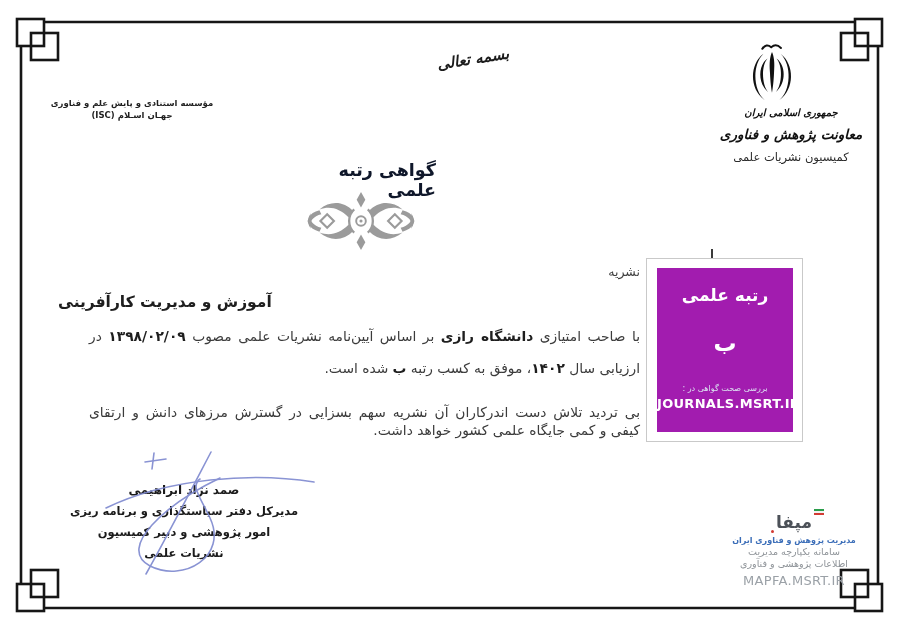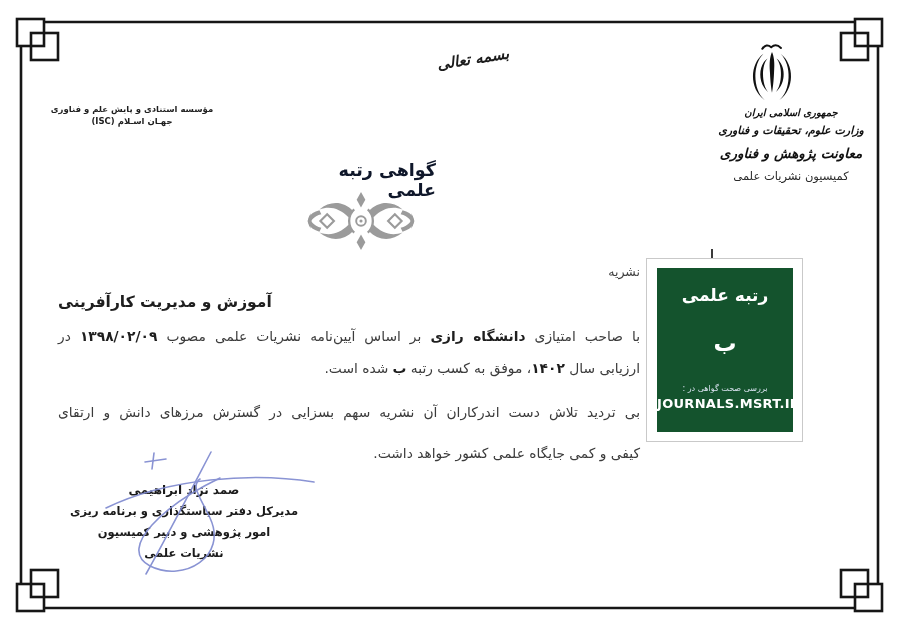--- a/index.html
+++ b/index.html
@@ -25,44 +25,44 @@
   .ministry .m4{font-size:11.5px;font-weight:normal;line-height:18px;margin-top:4px;color:#2b2b2b;}
   
   .isc{left:50px;top:86px;width:164px;text-align:center;direction:rtl;}
   .isc-logo{
     display:inline-block;width:84px;height:36px;line-height:34px;
     background:linear-gradient(#f7c019,#e9a90e);
     border:3px solid #d3342c;border-radius:9px;
     color:#0d0d0d;font-weight:800;font-size:27px;letter-spacing:0px;
     font-family:"DejaVu Sans",sans-serif;
   }
-  .isc-caption{font-size:8.5px;font-weight:bold;color:#1f1f1f;line-height:12px;margin-top:17px;}
+  .isc-caption{font-size:8.5px;font-weight:bold;color:#1f1f1f;line-height:12px;margin-top:11px;}
   .isc-caption2{font-size:8.5px;font-weight:bold;color:#1f1f1f;line-height:12px;}
   
   .cert-title{left:286px;top:160px;width:150px;text-align:right;
     font-size:17.5px;font-weight:bold;color:#0f172a;direction:rtl;}
   .ornament{left:303px;top:189px;}
   
   .rank-outer{left:646px;top:258px;width:157px;height:184px;border:1px solid #c9c9c9;background:#fff;box-sizing:border-box;}
-  .rank-inner{position:absolute;left:10px;top:9px;right:9px;bottom:9px;background:#14532d;color:#ffffff;text-align:center;direction:rtl;}
+  .rank-inner{position:absolute;left:10px;top:9px;right:9px;bottom:9px;background:#a21caf;color:#ffffff;text-align:center;direction:rtl;}
   .rank-heading{position:absolute;left:0;right:0;top:17px;font-size:17px;font-weight:bold;}
   .rank-grade{position:absolute;left:0;right:0;top:62px;font-size:23px;font-weight:bold;}
   .rank-verify{position:absolute;left:0;right:0;top:116px;font-size:8px;color:#dce4f2;}
   .rank-url{position:absolute;left:0;right:0;top:128px;font-size:13px;font-weight:bold;letter-spacing:.3px;direction:ltr;}
   .fold-mark{left:711px;top:249px;width:2px;height:9px;background:#3a3a3a;}
   
   .bodyblock{left:58px;top:264px;width:582px;direction:rtl;color:#3b3b3b;font-size:13.8px;}
   .bl{position:absolute;left:0;right:0;}
   .journal-label{top:0;text-align:right;font-size:12.5px;color:#3f3f3f;}
   .journal-name{top:29px;text-align:left;font-size:15.5px;font-weight:bold;color:#1e1e1e;}
-  .just{text-align:justify;text-align-last:justify;}
+  .just{text-align:justify;text-align-last:justify;margin-left:31px;}
   .l1{top:64px;}
   .l2{top:96px;text-align:right;}
   .p3a{top:140px;}
-  .p3b{top:181px;text-align:right;}
+  .p3b{top:158px;text-align:right;}
   .bseg{font-weight:bold;color:#1e1e1e;}
   
   .sigblock{left:60px;top:460px;width:248px;text-align:center;direction:rtl;color:#1b1b1b;}
   .sig-name{padding-top:20px;font-size:12px;font-weight:bold;line-height:21px;}
   .sig-role{font-size:11.5px;font-weight:bold;line-height:21px;}
   .scribble{left:48px;top:446px;}
   
   .mapfa{left:720px;top:511px;width:148px;text-align:center;}
   .mapfa-logo{position:relative;display:inline-block;font-size:17px;font-weight:800;color:#4c5158;direction:rtl;line-height:22px;}
   .mapfa-flag{position:absolute;top:-2px;right:-12px;width:10px;height:6px;}
@@ -107,21 +107,20 @@
       <path d="M32,12 C34.5,18 35.5,25 34.5,37 C34,49 33,56 32,62 C31,56 30,49 29.5,37 C28.5,25 29.5,18 32,12 Z"></path>
       <path d="M26.5,20 C15,28 14,50 27,61 C19.5,52 18.5,29 26.5,20 Z"></path>
       <path d="M37.5,20 C49,28 50,50 37,61 C44.5,52 45.5,29 37.5,20 Z"></path>
       <path d="M21.5,14 C4,27 4,58 23,71 C9,60 7,28 21.5,14 Z"></path>
       <path d="M42.5,14 C60,27 60,58 41,71 C55,60 57,28 42.5,14 Z"></path>
     </g>
   </svg>
 
   <div class="abs ministry">
     <div class="m1">جمهوری اسلامی ایران</div>
-    <div class="m2">وزارت علوم، تحقیقات و فناوری</div>
     <div class="m3">معاونت پژوهش و فناوری</div>
     <div class="m4">کمیسیون نشریات علمی</div>
   </div>
 
   <div class="abs isc">
     <div class="isc-caption">مؤسسه استنادی و پایش علم و فناوری</div>
     <div class="isc-caption2">جهـان اسـلام (ISC)</div>
   </div>
 
   <div class="abs cert-title">گواهی رتبه علمی</div>
@@ -174,14 +173,29 @@
   <svg class="abs scribble" width="280" height="140" viewBox="0 0 280 140">
     <g fill="none" stroke="#7d88cf" stroke-width="1.6" stroke-linecap="round" opacity="0.9">
       <path d="M97,16 L118,13"></path>
       <path d="M106,7 L104,23"></path>
       <path d="M58,62 C120,32 205,26 266,36"></path>
       <path d="M163,6 C142,46 116,96 98,128"></path>
       <path d="M172,32 C118,58 68,102 102,120 C136,137 180,110 162,72 C153,52 142,40 152,33"></path>
     </g>
   </svg>
 
+  <div class="abs mapfa">
+    <div class="mapfa-logo">
+      <span>مپفا</span>
+      <span class="mapfa-flag">
+          <div class="mf-g"></div>
+          <div class="mf-w"></div>
+          <div class="mf-r"></div>
+        </span>
+      <span class="mapfa-dot"></span>
+    </div>
+    <div class="mapfa-tagline">مدیریت پژوهش و فناوری ایران</div>
+    <div class="mapfa-cap">سامانه یکپارچه مدیریت</div>
+    <div class="mapfa-cap">اطلاعات پژوهشی و فنآوری</div>
+    <div class="mapfa-url">MAPFA.MSRT.IR</div>
+  </div>
 
 </div>
 
 </body></html>

